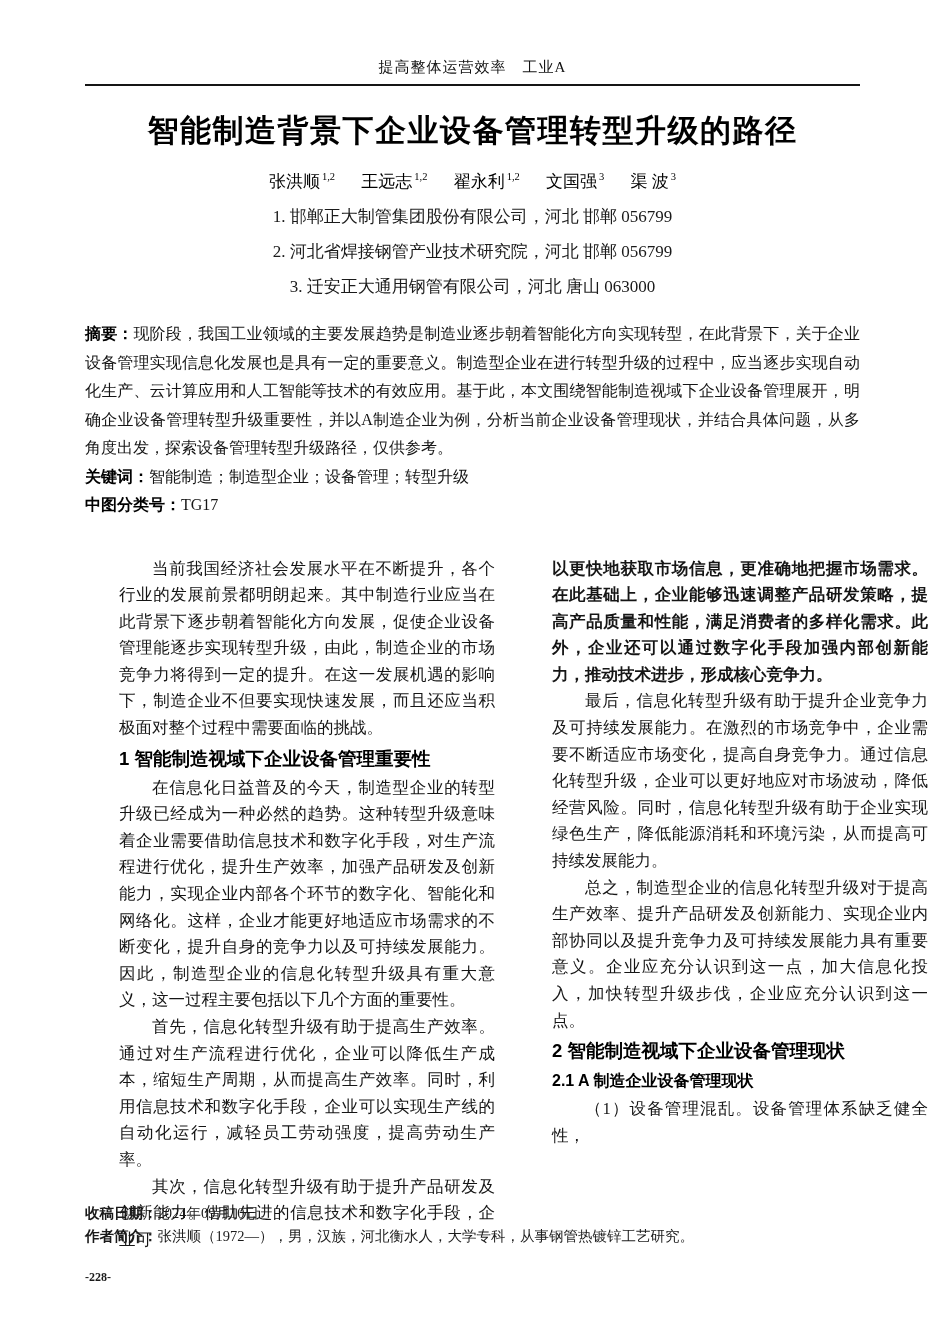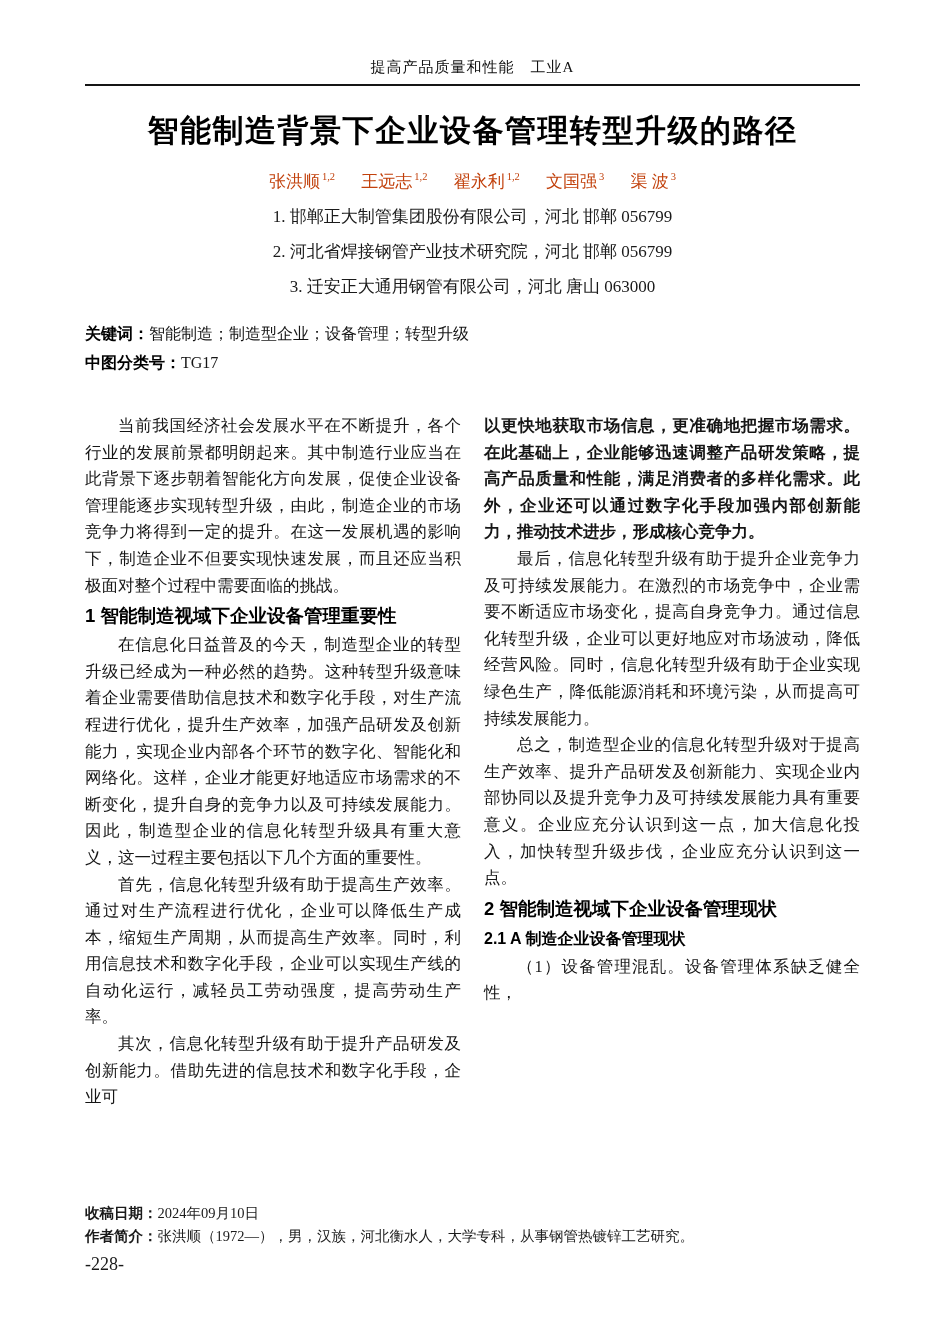--- a/index.html
+++ b/index.html
@@ -31,21 +31,21 @@
     font-family: "Liberation Sans", sans-serif;
     font-weight: 700;
     font-size: 31px;
     letter-spacing: 1.5px;
     color: #000;
   }
   .authors {
     margin-top: 18px;
     text-align: center;
     font-size: 17px;
-    color: #c2410c;
+    color: #000000;
   }
   .author { margin: 0 11px; white-space: nowrap; }
   .author sup { font-size: 10.5px; margin-left: 2px; }
   .affils { margin-top: 6px; }
   .affil {
     text-align: center;
     font-size: 17px;
     line-height: 35px;
     color: #1a1a1a;
   }
@@ -67,20 +67,21 @@
     gap: 23px;
     margin-top: 36px;
   }
   .col {
     flex: 0 0 auto;
     width: 376px;
     font-size: 16.5px;
     line-height: 26.6px;
     text-align: justify;
     color: #151515;
+    margin-left: 34px;
   }
   .para { margin: 0; text-indent: 2em; }
   .para.no-indent { text-indent: 0; font-weight: bold; }
   .sec {
     font-family: "Liberation Sans", sans-serif;
     font-weight: 700;
     font-size: 18.5px;
     line-height: 29px;
     margin: 2px 0;
     text-indent: 0;
@@ -99,49 +100,50 @@
   }
   .footer {
     position: absolute;
     left: 85px; right: 85px;
     top: 1202px;
     font-size: 14.5px;
     line-height: 23px;
     color: #1a1a1a;
   }
   .foot-label { font-weight: 700; }
-  .page-number { margin-top: 5px; font-size: 18px; }
+  .page-number { margin-top: 18px; font-size: 12px; font-weight: bold; }
 </style>
 </head>
 <body>
 
 <div class="page">
 
   <div class="journal-header">
-    <div>提高产品质量和性能　工业A</div>
+    <div>提高整体运营效率　工业A</div>
   </div>
   <div class="header-rule"></div>
 
   <h1 class="title">智能制造背景下企业设备管理转型升级的路径</h1>
 
   <div class="authors">
     <span class="author"><span>张洪顺</span><sup>1,2</sup></span>
     <span class="author"><span>王远志</span><sup>1,2</sup></span>
     <span class="author"><span>翟永利</span><sup>1,2</sup></span>
     <span class="author"><span>文国强</span><sup>3</sup></span>
     <span class="author"><span>渠 波</span><sup>3</sup></span>
   </div>
 
   <div class="affils">
     <div class="affil">1. 邯郸正大制管集团股份有限公司，河北 邯郸 056799</div>
     <div class="affil">2. 河北省焊接钢管产业技术研究院，河北 邯郸 056799</div>
     <div class="affil">3. 迁安正大通用钢管有限公司，河北 唐山 063000</div>
   </div>
 
   <div class="meta">
+    <p><span class="label">摘要：</span><span>现阶段，我国工业领域的主要发展趋势是制造业逐步朝着智能化方向实现转型，在此背景下，关于企业设备管理实现信息化发展也是具有一定的重要意义。制造型企业在进行转型升级的过程中，应当逐步实现自动化生产、云计算应用和人工智能等技术的有效应用。基于此，本文围绕智能制造视域下企业设备管理展开，明确企业设备管理转型升级重要性，并以A制造企业为例，分析当前企业设备管理现状，并结合具体问题，从多角度出发，探索设备管理转型升级路径，仅供参考。</span></p>
     <p><span class="label">关键词：</span><span>智能制造；制造型企业；设备管理；转型升级</span></p>
     <p><span class="label">中图分类号：</span><span>TG17</span></p>
   </div>
 
   <div class="columns">
     <div class="col">
       <p class="para">当前我国经济社会发展水平在不断提升，各个行业的发展前景都明朗起来。其中制造行业应当在此背景下逐步朝着智能化方向发展，促使企业设备管理能逐步实现转型升级，由此，制造企业的市场竞争力将得到一定的提升。在这一发展机遇的影响下，制造企业不但要实现快速发展，而且还应当积极面对整个过程中需要面临的挑战。</p>
       <h2 class="sec">1 智能制造视域下企业设备管理重要性</h2>
       <p class="para">在信息化日益普及的今天，制造型企业的转型升级已经成为一种必然的趋势。这种转型升级意味着企业需要借助信息技术和数字化手段，对生产流程进行优化，提升生产效率，加强产品研发及创新能力，实现企业内部各个环节的数字化、智能化和网络化。这样，企业才能更好地适应市场需求的不断变化，提升自身的竞争力以及可持续发展能力。因此，制造型企业的信息化转型升级具有重大意义，这一过程主要包括以下几个方面的重要性。</p>
       <p class="para">首先，信息化转型升级有助于提高生产效率。通过对生产流程进行优化，企业可以降低生产成本，缩短生产周期，从而提高生产效率。同时，利用信息技术和数字化手段，企业可以实现生产线的自动化运行，减轻员工劳动强度，提高劳动生产率。</p>

